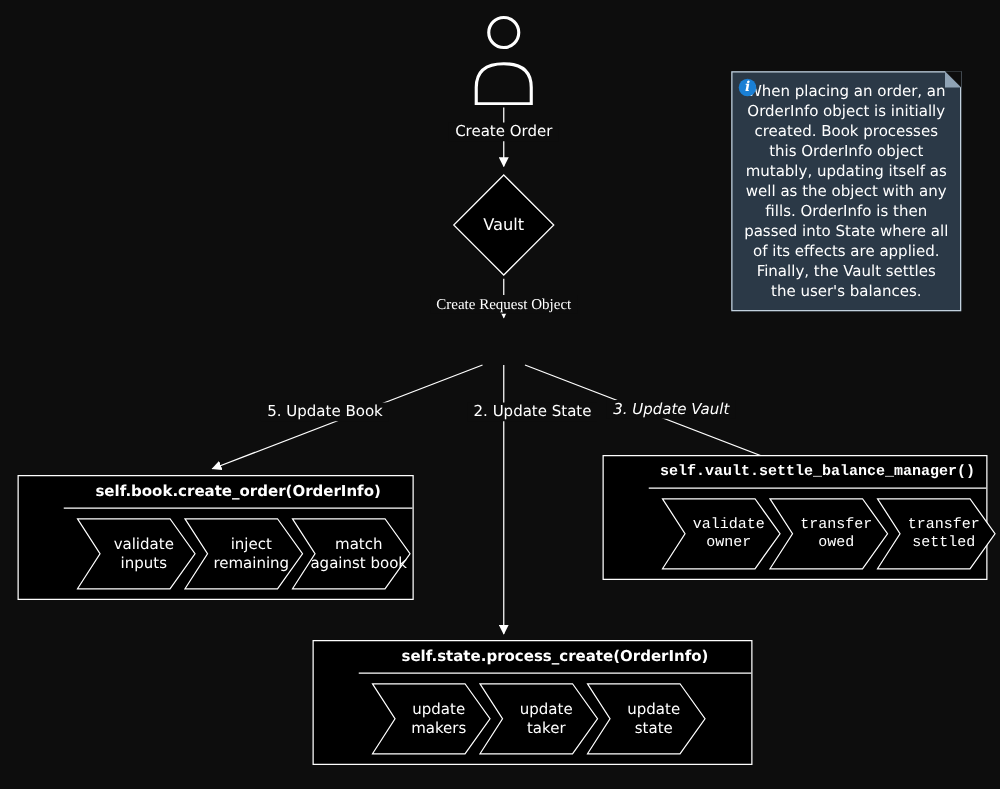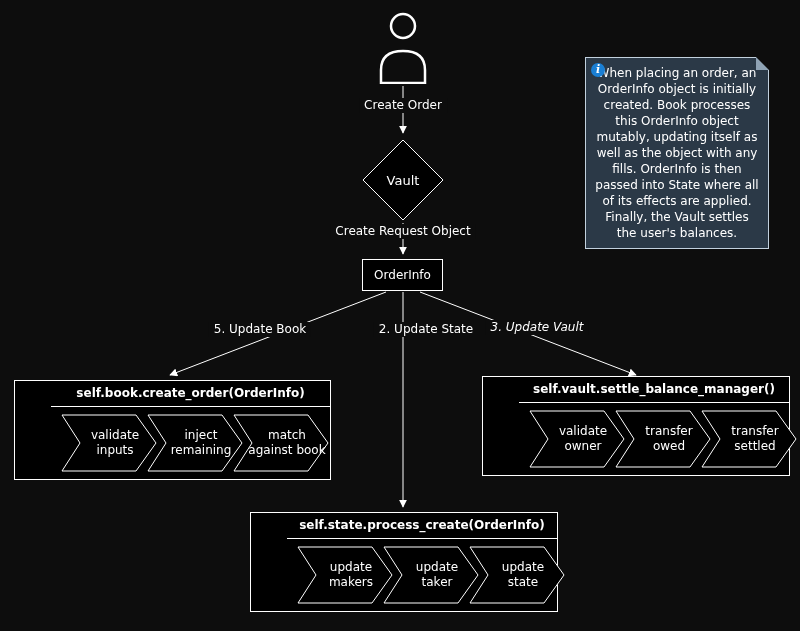--- a/index.html
+++ b/index.html
@@ -91,23 +91,22 @@
 
   <div class="edge-label" style="left:403px;top:98px;">Create Order</div>
 
   <div class="abs diamond" style="left:361px;top:138px;">
     <svg viewBox="0 0 84 84" aria-hidden="true">
       <polygon points="42,2 82,42 42,82 2,42"></polygon>
     </svg>
     <span class="node-label">Vault</span>
   </div>
 
-  <div class="edge-label" style="left:403px;top:224px;">Create Request Object</div>
+  <div class="edge-label" style="left:403px;top:236px;font-family:Liberation Serif, serif;">Create Request Object</div>
 
-  <div class="abs rect-node" style="left:362px;top:259px;">OrderInfo</div>
 
   <div class="edge-label" style="left:260px;top:322px;">5. Update Book</div>
   <div class="edge-label" style="left:402px;top:322px;margin-left:24px;">2. Update State</div>
   <div class="edge-label" style="left:537px;top:320px;font-style:italic;">3. Update Vault</div>
 
   <div class="proc-box" style="left:14px;top:380px;width:317px;">
     <div class="proc-title">self.book.create_order(OrderInfo)</div>
     <div class="proc-body">
       <div class="chevron">
         <svg viewBox="0 0 96 58" preserveAspectRatio="none" aria-hidden="true">
@@ -126,21 +125,21 @@
       <div class="chevron">
         <svg viewBox="0 0 96 58" preserveAspectRatio="none" aria-hidden="true">
             <polygon points="1,1 75,1 95,29 75,57 1,57 19,29"></polygon>
           </svg>
         <span class="chev-label">match
 against book</span>
       </div>
     </div>
   </div>
 
-  <div class="proc-box" style="left:482px;top:376px;width:308px;">
+  <div class="proc-box" style="left:482px;top:364px;width:308px;font-family:Liberation Mono, monospace;">
     <div class="proc-title">self.vault.settle_balance_manager()</div>
     <div class="proc-body">
       <div class="chevron">
         <svg viewBox="0 0 96 58" preserveAspectRatio="none" aria-hidden="true">
             <polygon points="1,1 75,1 95,29 75,57 1,57 19,29"></polygon>
           </svg>
         <span class="chev-label">validate
 owner</span>
       </div>
       <div class="chevron">
@@ -153,21 +152,21 @@
       <div class="chevron">
         <svg viewBox="0 0 96 58" preserveAspectRatio="none" aria-hidden="true">
             <polygon points="1,1 75,1 95,29 75,57 1,57 19,29"></polygon>
           </svg>
         <span class="chev-label">transfer
 settled</span>
       </div>
     </div>
   </div>
 
-  <div class="proc-box" style="left:250px;top:512px;width:308px;">
+  <div class="proc-box" style="left:250px;top:512px;width:352px;">
     <div class="proc-title">self.state.process_create(OrderInfo)</div>
     <div class="proc-body">
       <div class="chevron">
         <svg viewBox="0 0 96 58" preserveAspectRatio="none" aria-hidden="true">
             <polygon points="1,1 75,1 95,29 75,57 1,57 19,29"></polygon>
           </svg>
         <span class="chev-label">update
 makers</span>
       </div>
       <div class="chevron">

